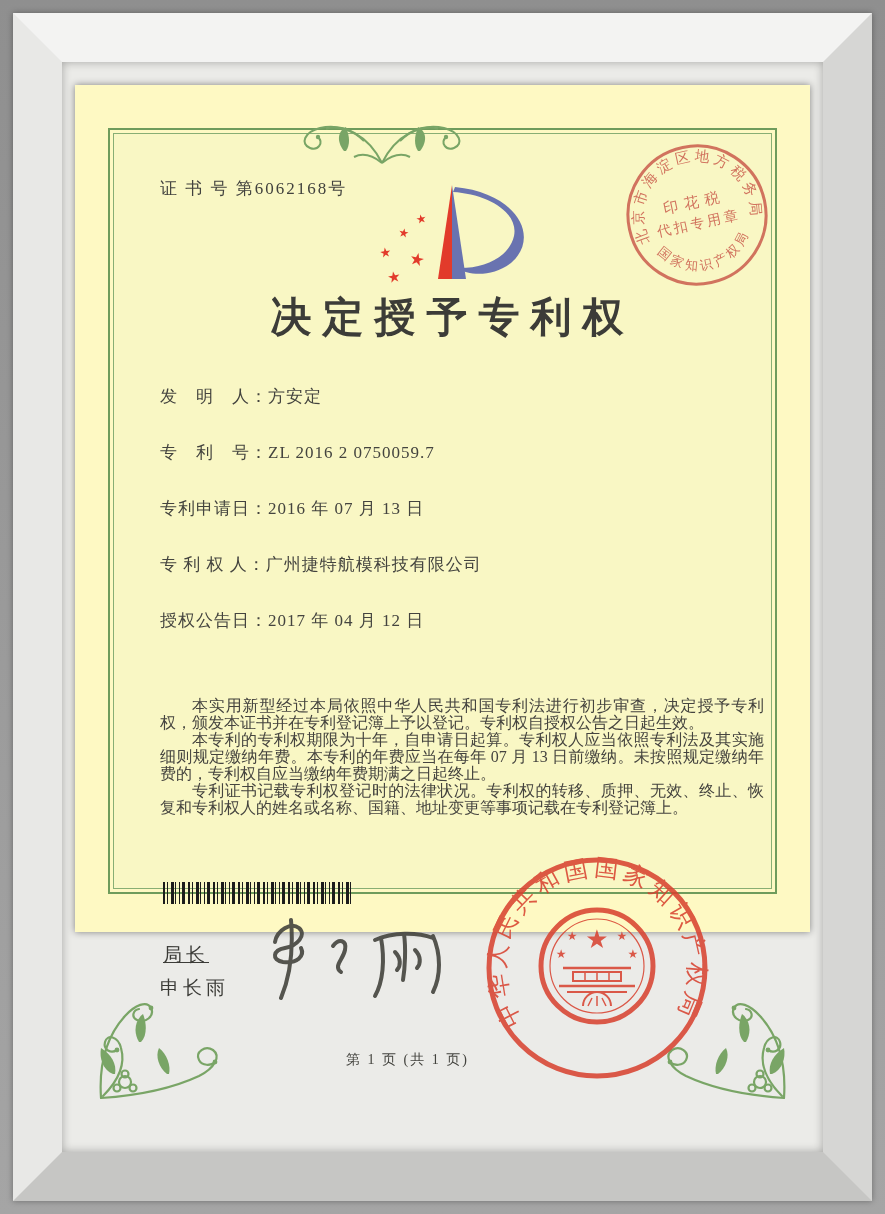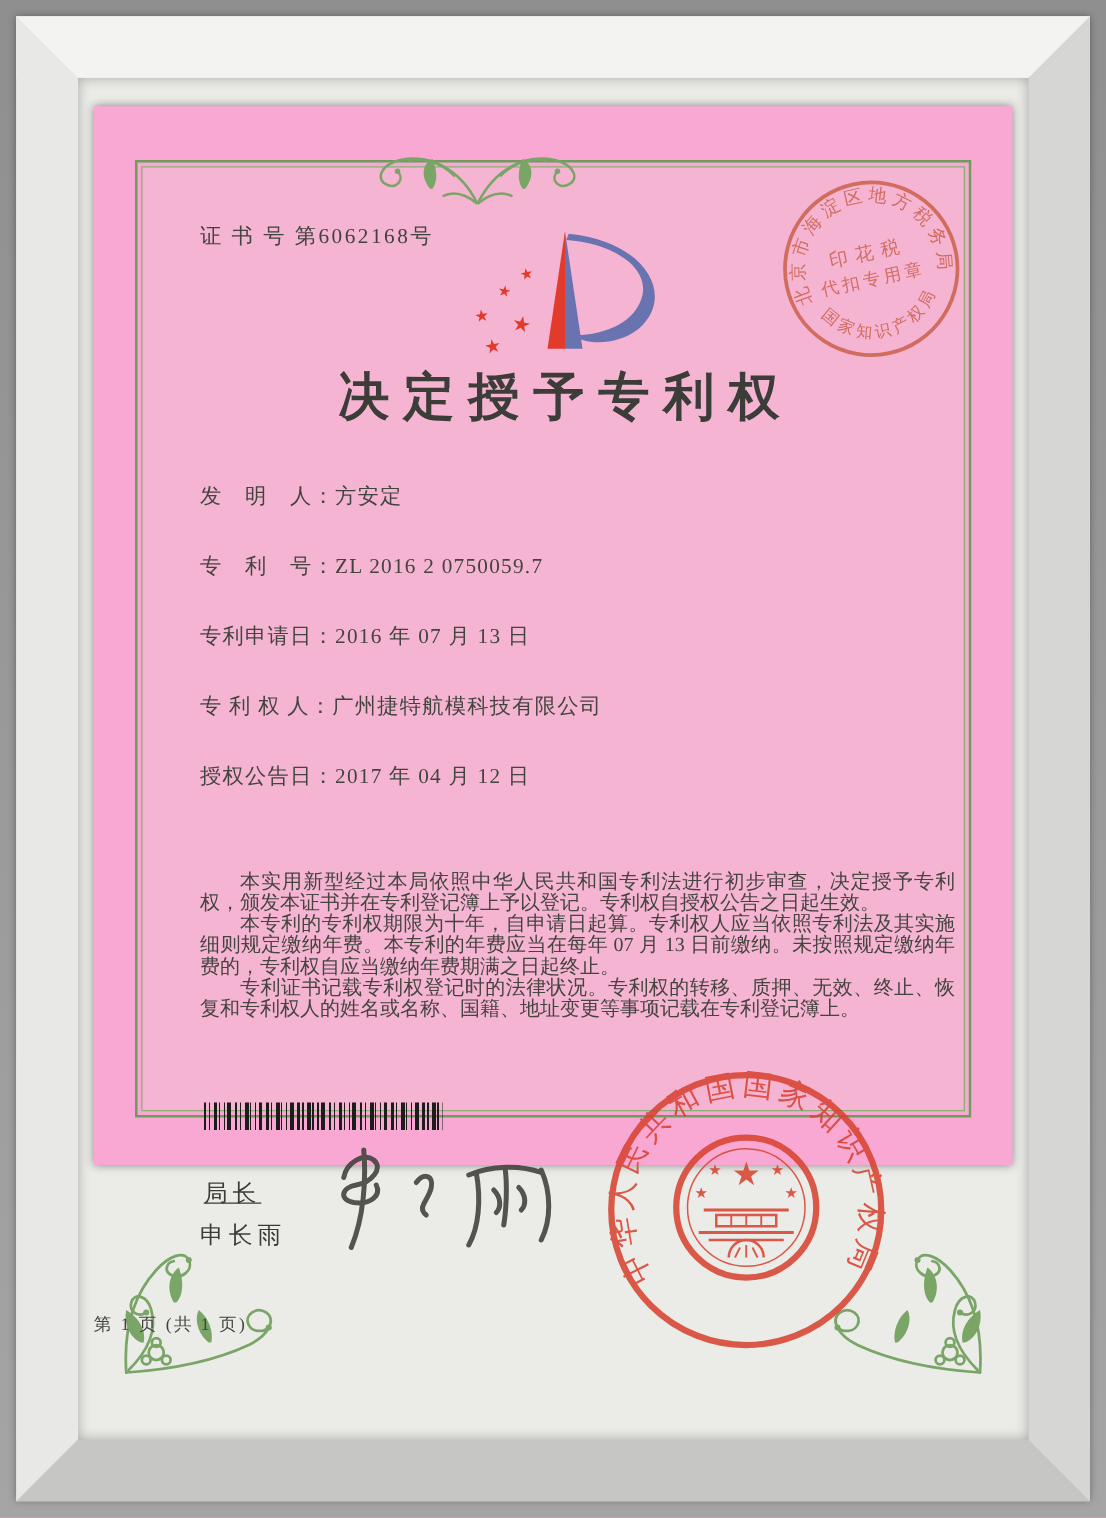--- a/index.html
+++ b/index.html
@@ -13,21 +13,21 @@
   .frame-bevel{
     position:absolute;inset:13px;
     border:49px solid;
     border-color:#f3f3f2 #d6d6d4 #c6c6c4 #e8e8e6;
     background:#ebebe8;
     box-shadow:inset 0 0 10px rgba(0,0,0,.30), 0 0 6px rgba(0,0,0,.35);
   }
   
   .paper{
     position:absolute;left:75px;top:85px;width:735px;height:847px;
-    background:#f9a8d4;
+    background:#fef9c3;
     box-shadow:0 0 7px rgba(0,0,0,.45);
   }
   .green-frame{
     position:absolute;left:33px;top:43px;right:33px;bottom:38px;
     border:2px solid #6f9c5c;z-index:0;
   }
   .green-frame .inner{
     position:absolute;inset:3px;border:1px solid #88ae74;
     background:rgba(226,238,206,.18);
   }
@@ -54,21 +54,21 @@
       #1c1c1c 16px 17px,transparent 17px 19px,#1c1c1c 19px 22px,transparent 22px 25px);
   }
   .signer-title{position:absolute;left:88px;top:857px;font-size:19px;letter-spacing:4px;color:#3b3b37;z-index:3;text-decoration:underline;}
   .signer-name{position:absolute;left:85px;top:890px;font-size:19px;letter-spacing:4px;color:#3b3b37;z-index:3;}
   .signature{position:absolute;left:172px;top:823px;width:235px;height:95px;z-index:3;}
   .seal{position:absolute;left:402px;top:763px;width:240px;height:240px;z-index:5;}
   .seal-date{
     position:absolute;left:443px;top:918px;width:200px;z-index:6;
     font-size:18px;color:#c2301f;letter-spacing:1px;white-space:nowrap;
   }
-  .page-footer{position:absolute;left:0;right:70px;top:966px;font-size:14px;letter-spacing:2px;color:#43433e;z-index:3;}
+  .page-footer{position:absolute;left:0;right:70px;top:966px;text-align:center;font-size:14px;letter-spacing:2px;color:#43433e;z-index:3;}
   .stamp{position:absolute;left:540px;top:48px;width:164px;height:164px;z-index:5;}
 </style>
 </head>
 <body>
 
 <svg width="0" height="0" style="position:absolute" aria-hidden="true">
   <defs>
     <g id="corner-flourish" fill="none" stroke="#79a566" stroke-width="2.2" stroke-linecap="round">
       <path d="M10,120 C8,90 14,60 34,38 C44,27 56,22 60,30 C64,38 54,46 46,42 C40,39 42,32 48,31"></path>
       <path d="M10,120 C40,118 78,112 108,98 C124,90 130,78 122,72 C114,67 104,74 108,82 C111,88 120,88 124,84"></path>

